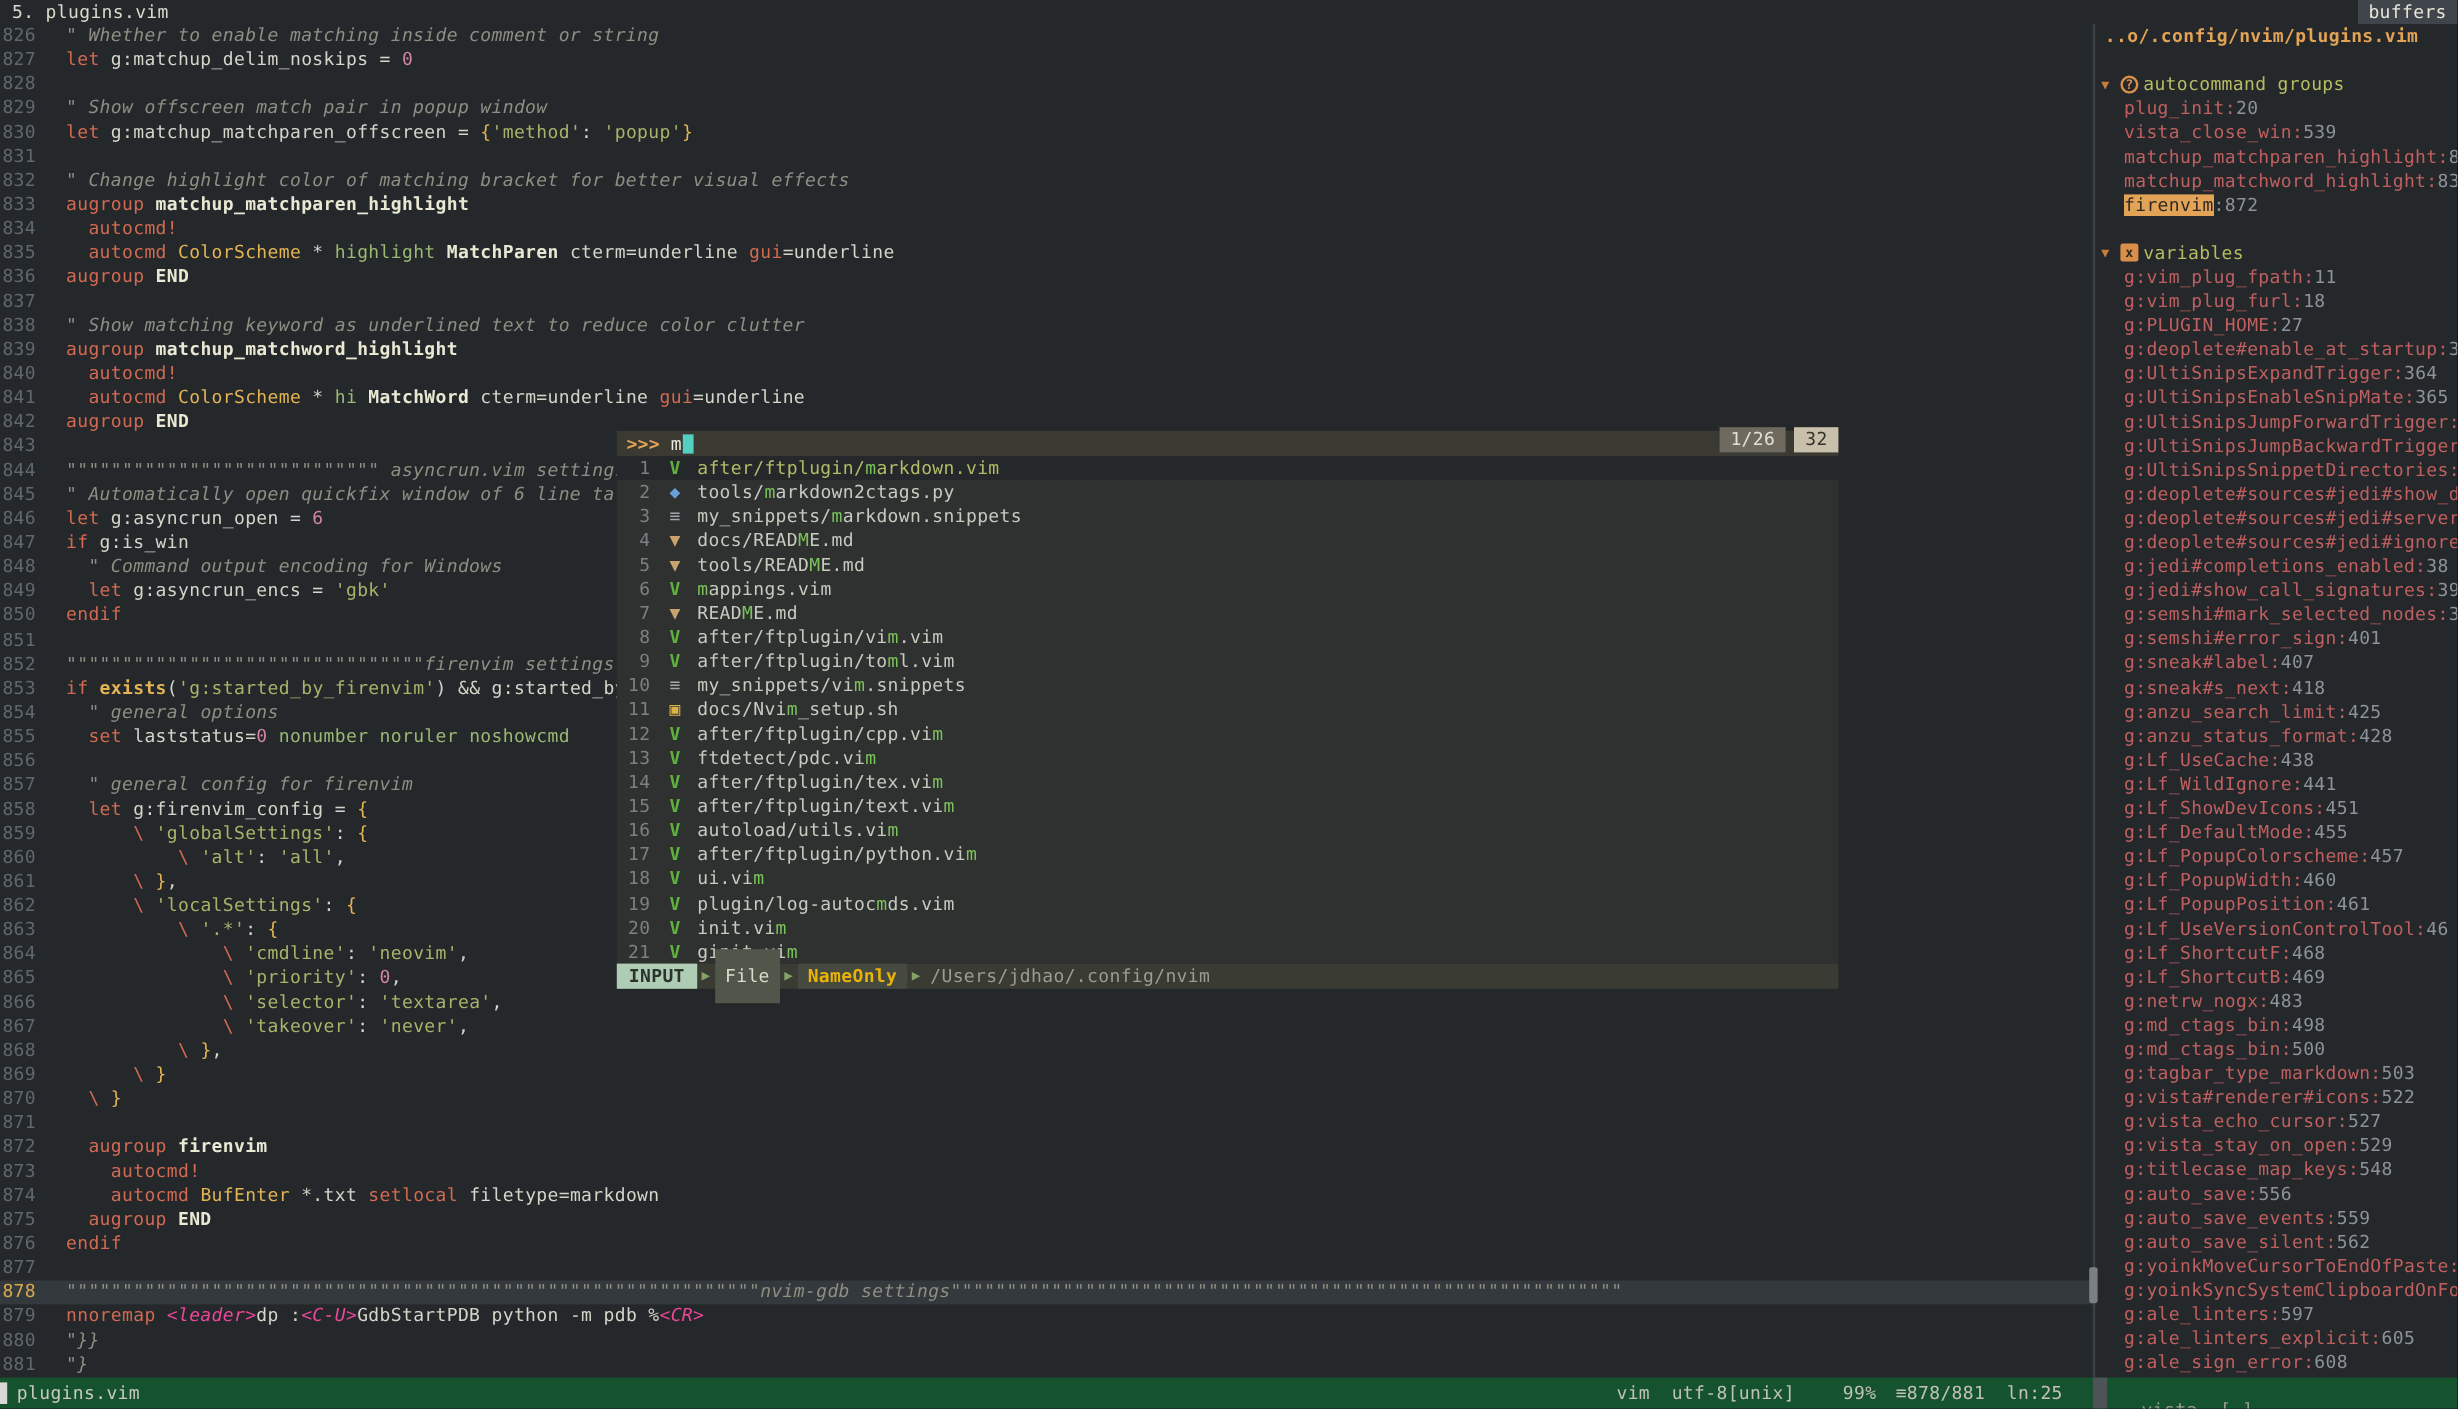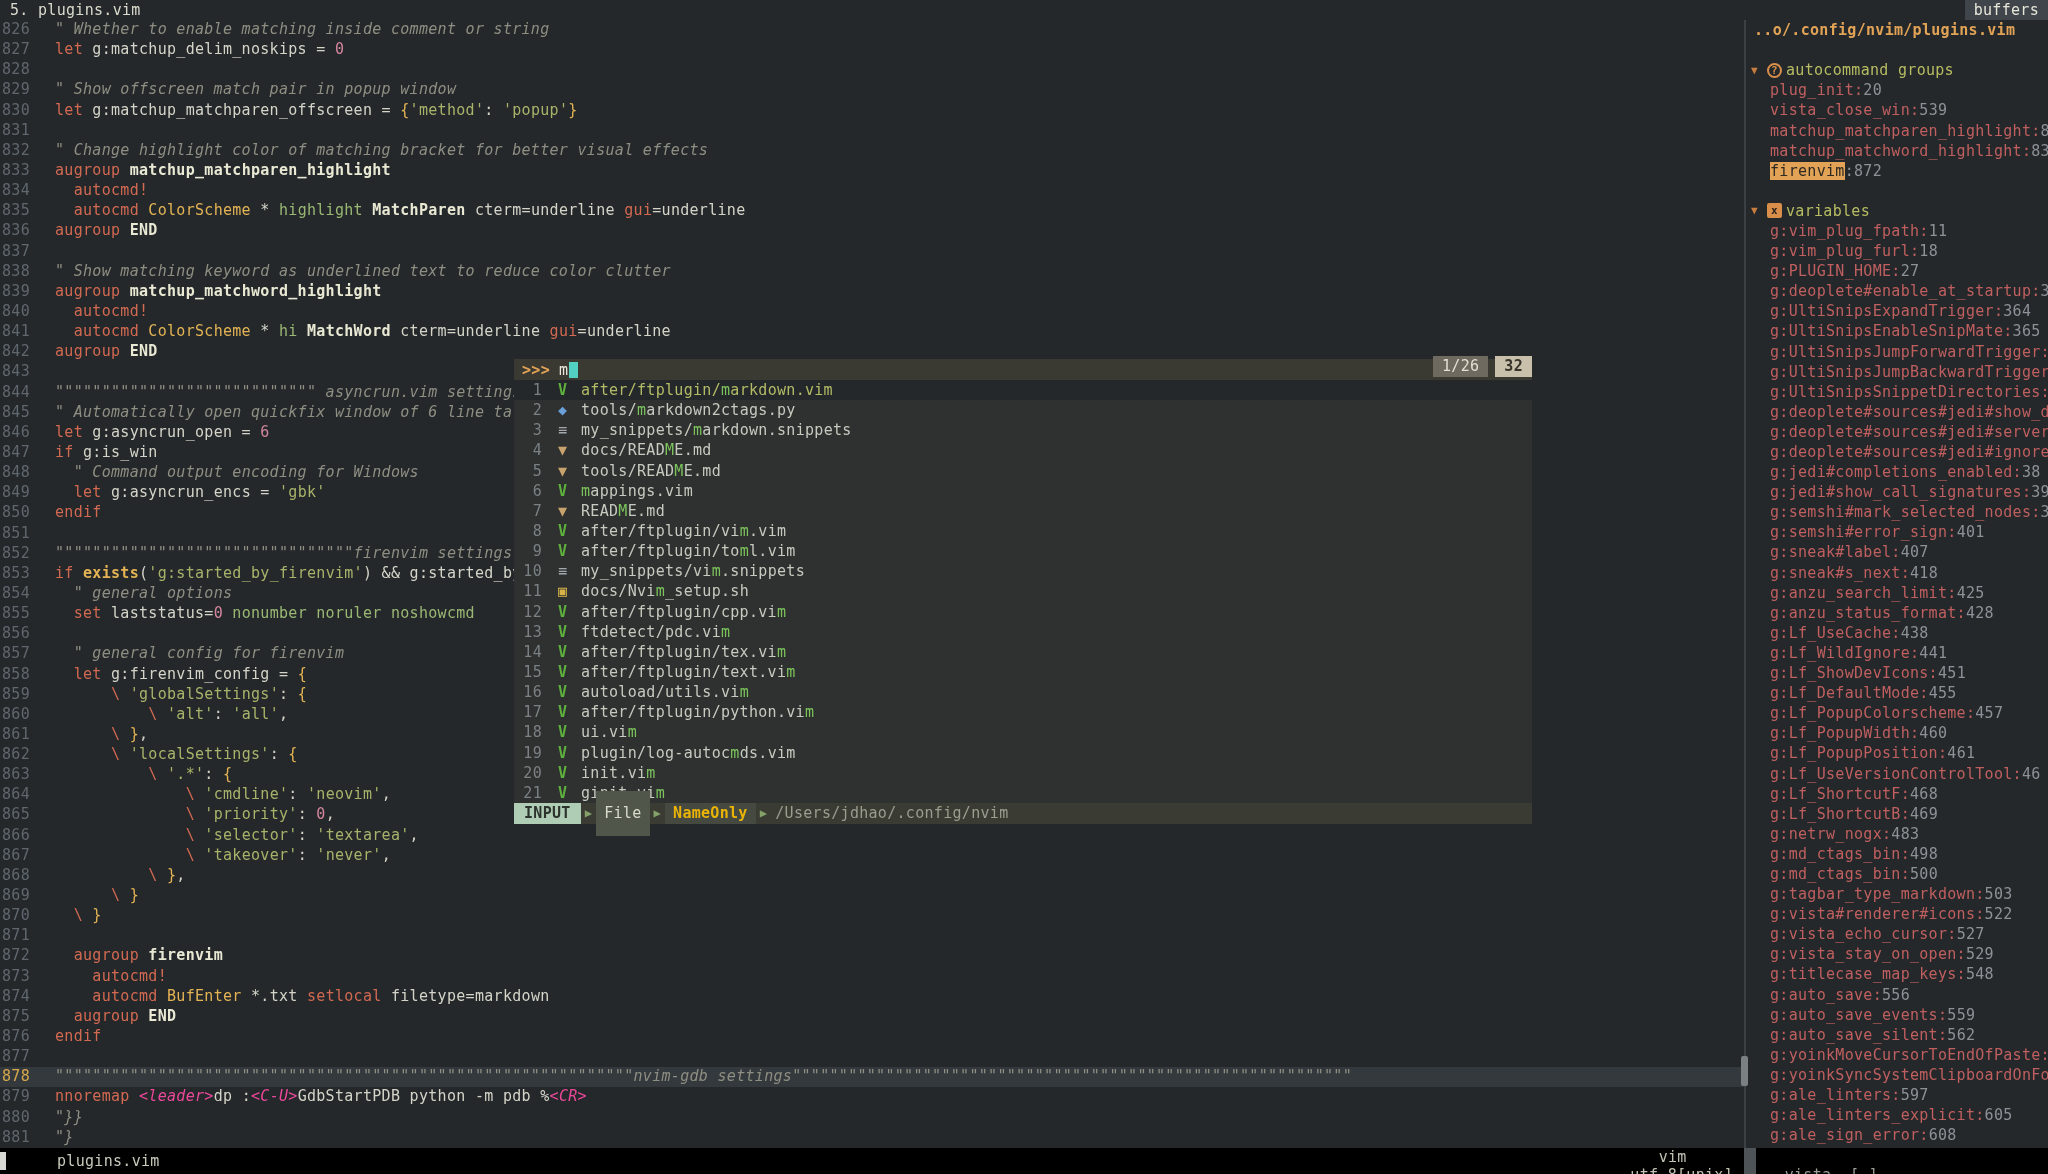--- a/index.html
+++ b/index.html
@@ -28,21 +28,21 @@
   .t-sp{color:#ec4899;font-style:italic;}
   .t-ct{color:#d26951;}
   
   .popup{position:absolute;left:514px;top:359px;width:1018px;z-index:6;}
   .p-head{height:21px;background:#3a3a33;display:flex;align-items:center;}
   .p-prompt{color:#e2a356;margin-left:8px;font-weight:bold;}
   .p-query{color:#eceadd;margin-left:9px;}
   .p-caret{width:9px;height:16px;background:#52d1c3;margin-left:1px;}
   .p-count{margin-left:auto;display:flex;align-items:flex-start;height:28px;}
   .p-pos{background:#6e6a5f;color:#e4dfd2;padding:0 9px;height:21px;display:flex;align-items:center;}
-  .p-total{background:#c9c0ab;color:#38332b;padding:0 9px;height:21px;display:flex;align-items:center;margin-left:7px;font-weight:bold;}
+  .p-total{background:#c9c0ab;color:#38332b;padding:0 9px;height:21px;display:flex;align-items:center;margin-left:7px;font-weight:normal;}
   .p-rows{background:#2e3130;}
   .prow{display:flex;align-items:center;height:20.143px;white-space:pre;}
   .prow.sel{background:#24282b;}
   .pnum{flex:0 0 24px;margin-left:4px;text-align:right;color:#7a8084;}
   .picon{margin-left:16px;width:17px;font-weight:bold;}
   .i-vim{color:#5fb13e;}
   .i-py{color:#6a9fd8;}
   .i-snip{color:#a3a8ad;font-weight:normal;}
   .i-md{color:#c9a36d;}
   .i-sh{color:#d7b347;}
@@ -66,24 +66,24 @@
   .sicon-circle{width:15px;height:15px;border:2px solid #d98f4a;border-radius:50%;color:#d98f4a;font-size:11px;
                 display:inline-flex;align-items:center;justify-content:center;margin-right:4px;box-sizing:border-box;font-weight:bold;flex:0 0 15px;}
   .sicon-box{width:15px;height:15px;background:#d98f4a;border-radius:2px;color:#2a251e;font-size:11px;
              display:inline-flex;align-items:center;justify-content:center;margin-right:4px;font-weight:bold;flex:0 0 15px;}
   .slabel{color:#b7bc62;}
   .sitem{padding-left:24px;}
   .sname{color:#c05f5f;}
   .sname.hl{background:#e2a356;color:#2e2a22;}
   .sval{color:#8d9298;}
   
-  .statusline{position:absolute;left:0;bottom:0;width:2048px;height:26px;background:#000000;display:flex;align-items:center;z-index:5;gap:43px;}
+  .statusline{position:absolute;left:0;bottom:0;width:2048px;height:26px;background:#14532d;display:flex;align-items:center;z-index:5;}
   .sl-block{width:6px;height:18px;background:#d8d8d4;}
   .sl-file{color:#c9c9bc;margin-left:8px;}
-  .sl-right{position:absolute;right:315px;top:0;height:26px;display:flex;align-items:center;color:#c2c2b4;flex-direction:column;}
+  .sl-right{position:absolute;right:329px;top:0;height:26px;display:flex;align-items:center;color:#c2c2b4;}
   .sl-enc{margin-left:18px;}
   .sl-pct{margin-left:40px;}
   .sl-loc{margin-left:16px;}
   .sl-col{margin-left:18px;}
   .sl-vsep{position:absolute;left:1744px;top:0;width:12px;height:26px;background:#4e5357;}
   .sl-vista{position:absolute;left:1766px;top:14px;height:26px;display:flex;align-items:center;color:#999e94;}
 </style>
 </head>
 <body>
 

